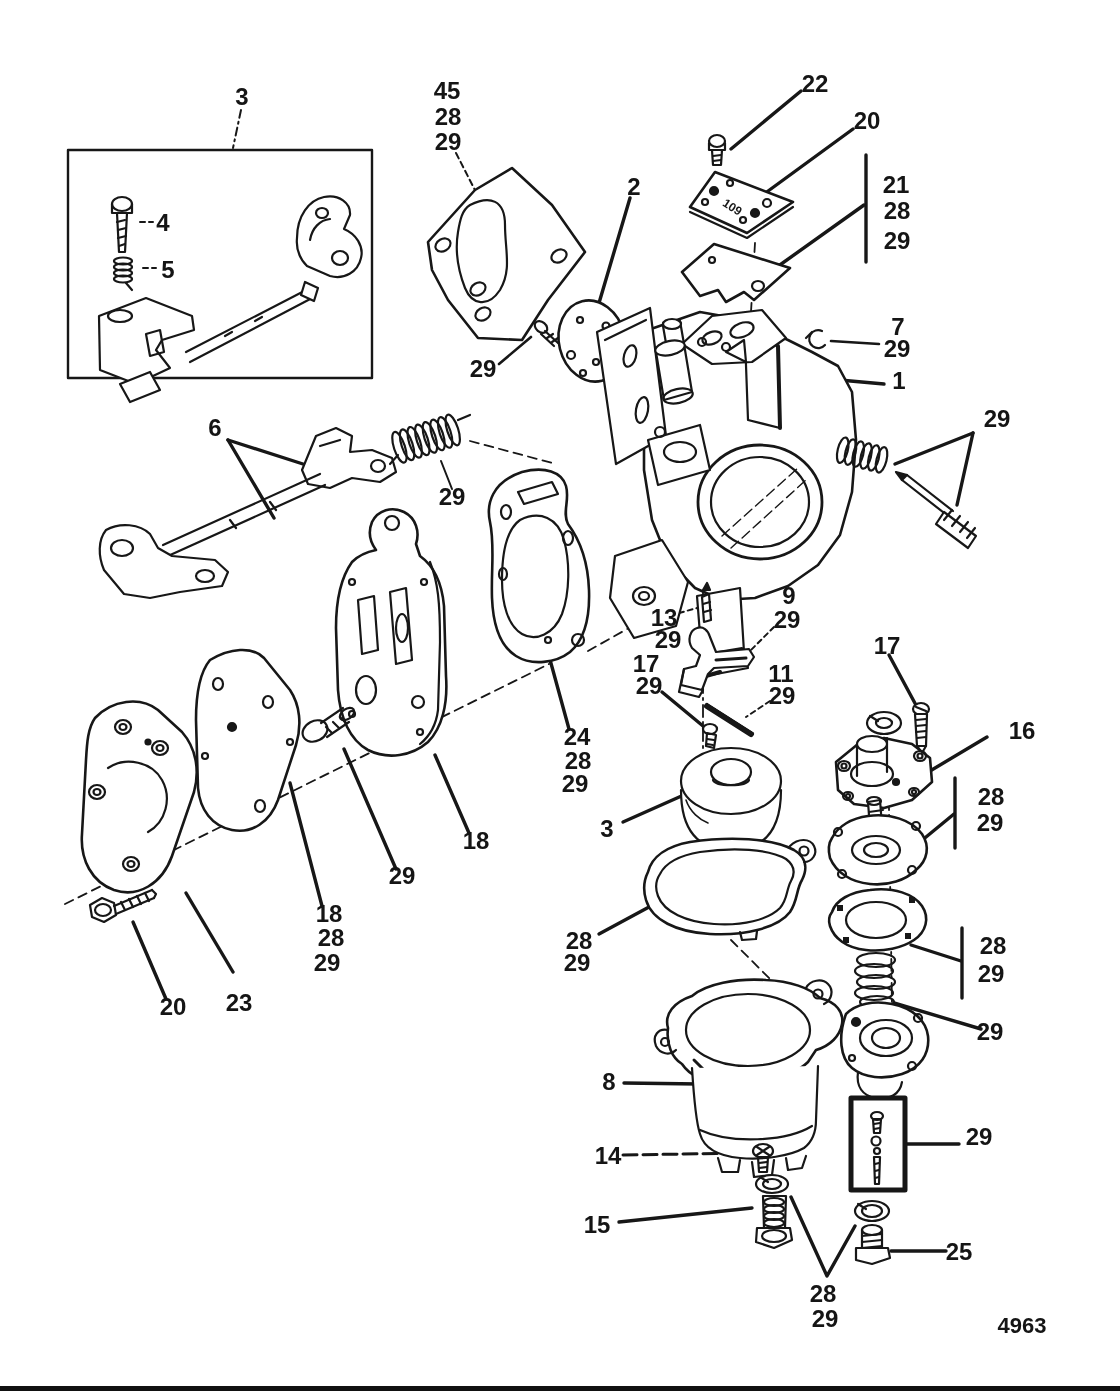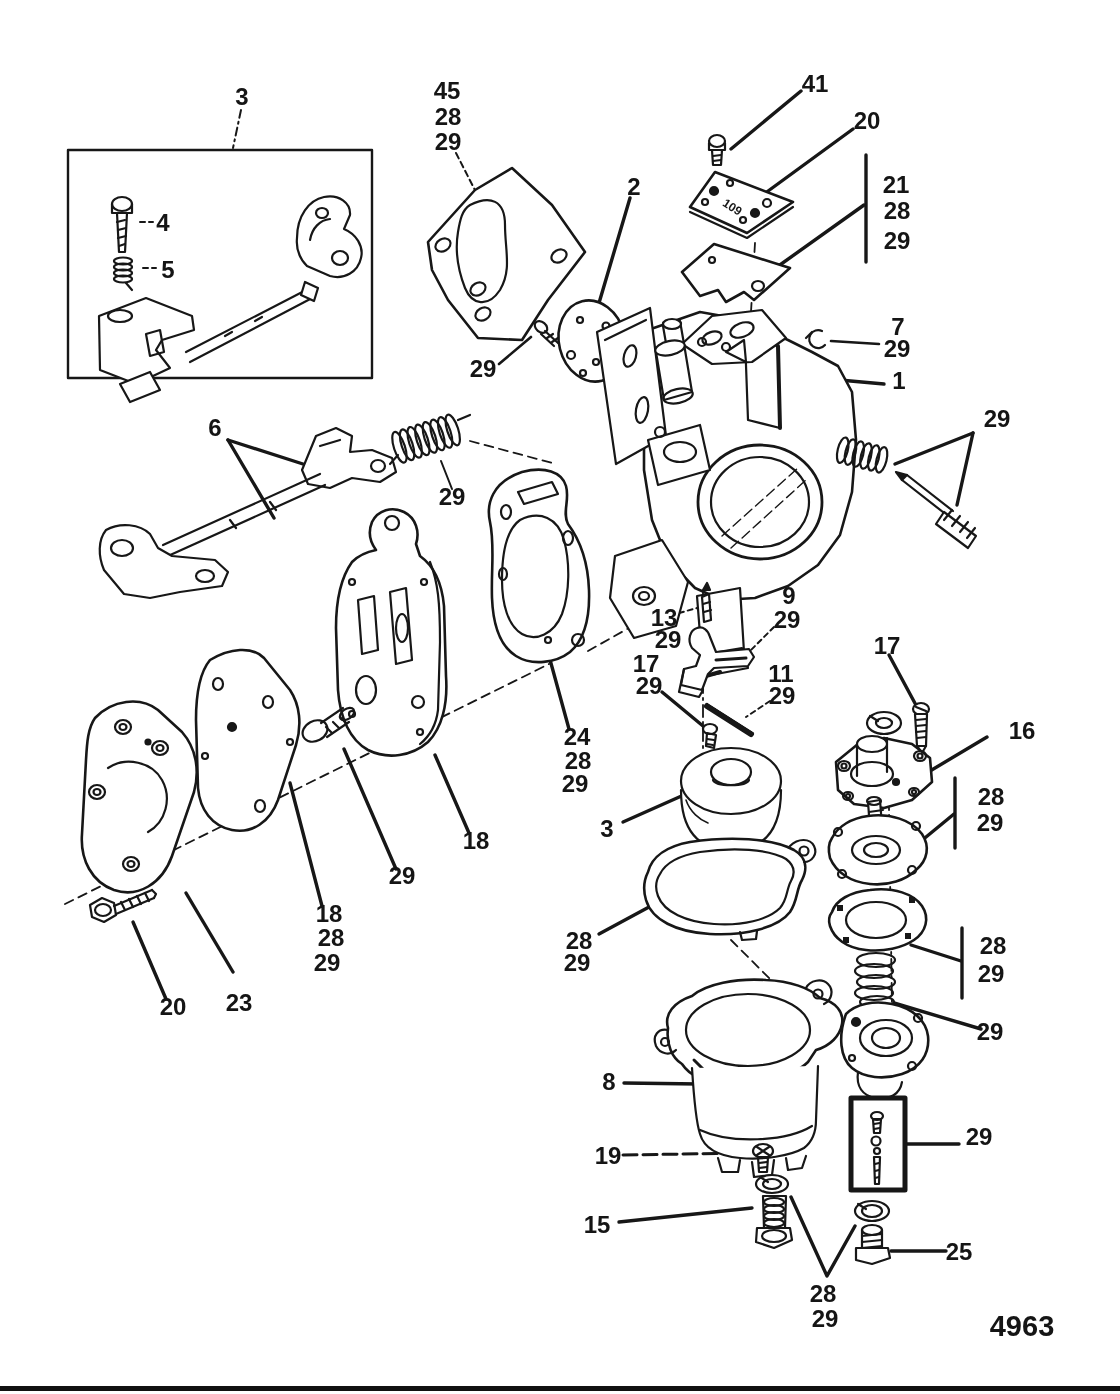--- a/index.html
+++ b/index.html
@@ -8,21 +8,21 @@
     font-family:"Liberation Sans",sans-serif;overflow:hidden;margin:0 auto;
   }
   .stage svg{position:absolute;left:0;top:0;}
   .co{
     position:absolute;transform:translate(-50%,-50%);
     font-weight:700;font-size:24px;color:#151515;line-height:1;
     letter-spacing:0px;white-space:nowrap;
   }
   .fig-code{
     position:absolute;transform:translate(-50%,-50%);
-    font-weight:700;font-size:29px;color:#151515;
+    font-weight:700;font-size:22px;color:#151515;
   }
   .bottom-rule{position:absolute;left:0;top:1386px;width:1120px;height:5px;background:#111;}
 </style>
 </head>
 <body>
 
 <div class="stage">
 
 <svg width="1120" height="1394" viewBox="0 0 1120 1394" fill="none" stroke="#171717" stroke-width="2.2" stroke-linecap="round" stroke-linejoin="round">
 
@@ -463,21 +463,21 @@
 </svg>
 
 <div class="co" style="left:242px;top:97px">3</div>
 <div class="co" style="left:163px;top:223px">4</div>
 <div class="co" style="left:168px;top:270px">5</div>
 <div class="co" style="left:447px;top:91px">45</div>
 <div class="co" style="left:448px;top:117px">28</div>
 <div class="co" style="left:448px;top:142px">29</div>
 <div class="co" style="left:634px;top:187px">2</div>
 <div class="co" style="left:483px;top:369px">29</div>
-<div class="co" style="left:815px;top:84px">41</div>
+<div class="co" style="left:815px;top:84px">22</div>
 <div class="co" style="left:867px;top:121px">20</div>
 <div class="co" style="left:896px;top:185px">21</div>
 <div class="co" style="left:897px;top:211px">28</div>
 <div class="co" style="left:897px;top:241px">29</div>
 <div class="co" style="left:898px;top:327px">7</div>
 <div class="co" style="left:897px;top:349px">29</div>
 <div class="co" style="left:899px;top:381px">1</div>
 <div class="co" style="left:997px;top:419px">29</div>
 <div class="co" style="left:215px;top:428px">6</div>
 <div class="co" style="left:452px;top:497px">29</div>
@@ -504,21 +504,21 @@
 <div class="co" style="left:327px;top:963px">29</div>
 <div class="co" style="left:579px;top:941px">28</div>
 <div class="co" style="left:577px;top:963px">29</div>
 <div class="co" style="left:993px;top:946px">28</div>
 <div class="co" style="left:991px;top:974px">29</div>
 <div class="co" style="left:239px;top:1003px">23</div>
 <div class="co" style="left:173px;top:1007px">20</div>
 <div class="co" style="left:990px;top:1032px">29</div>
 <div class="co" style="left:609px;top:1082px">8</div>
 <div class="co" style="left:979px;top:1137px">29</div>
-<div class="co" style="left:608px;top:1156px">19</div>
+<div class="co" style="left:608px;top:1156px">14</div>
 <div class="co" style="left:597px;top:1225px">15</div>
 <div class="co" style="left:959px;top:1252px">25</div>
 <div class="co" style="left:823px;top:1294px">28</div>
 <div class="co" style="left:825px;top:1319px">29</div>
 
 <div class="fig-code" style="left:1022px;top:1326px">4963</div>
 
 <div class="bottom-rule"></div>
 
 </div>

